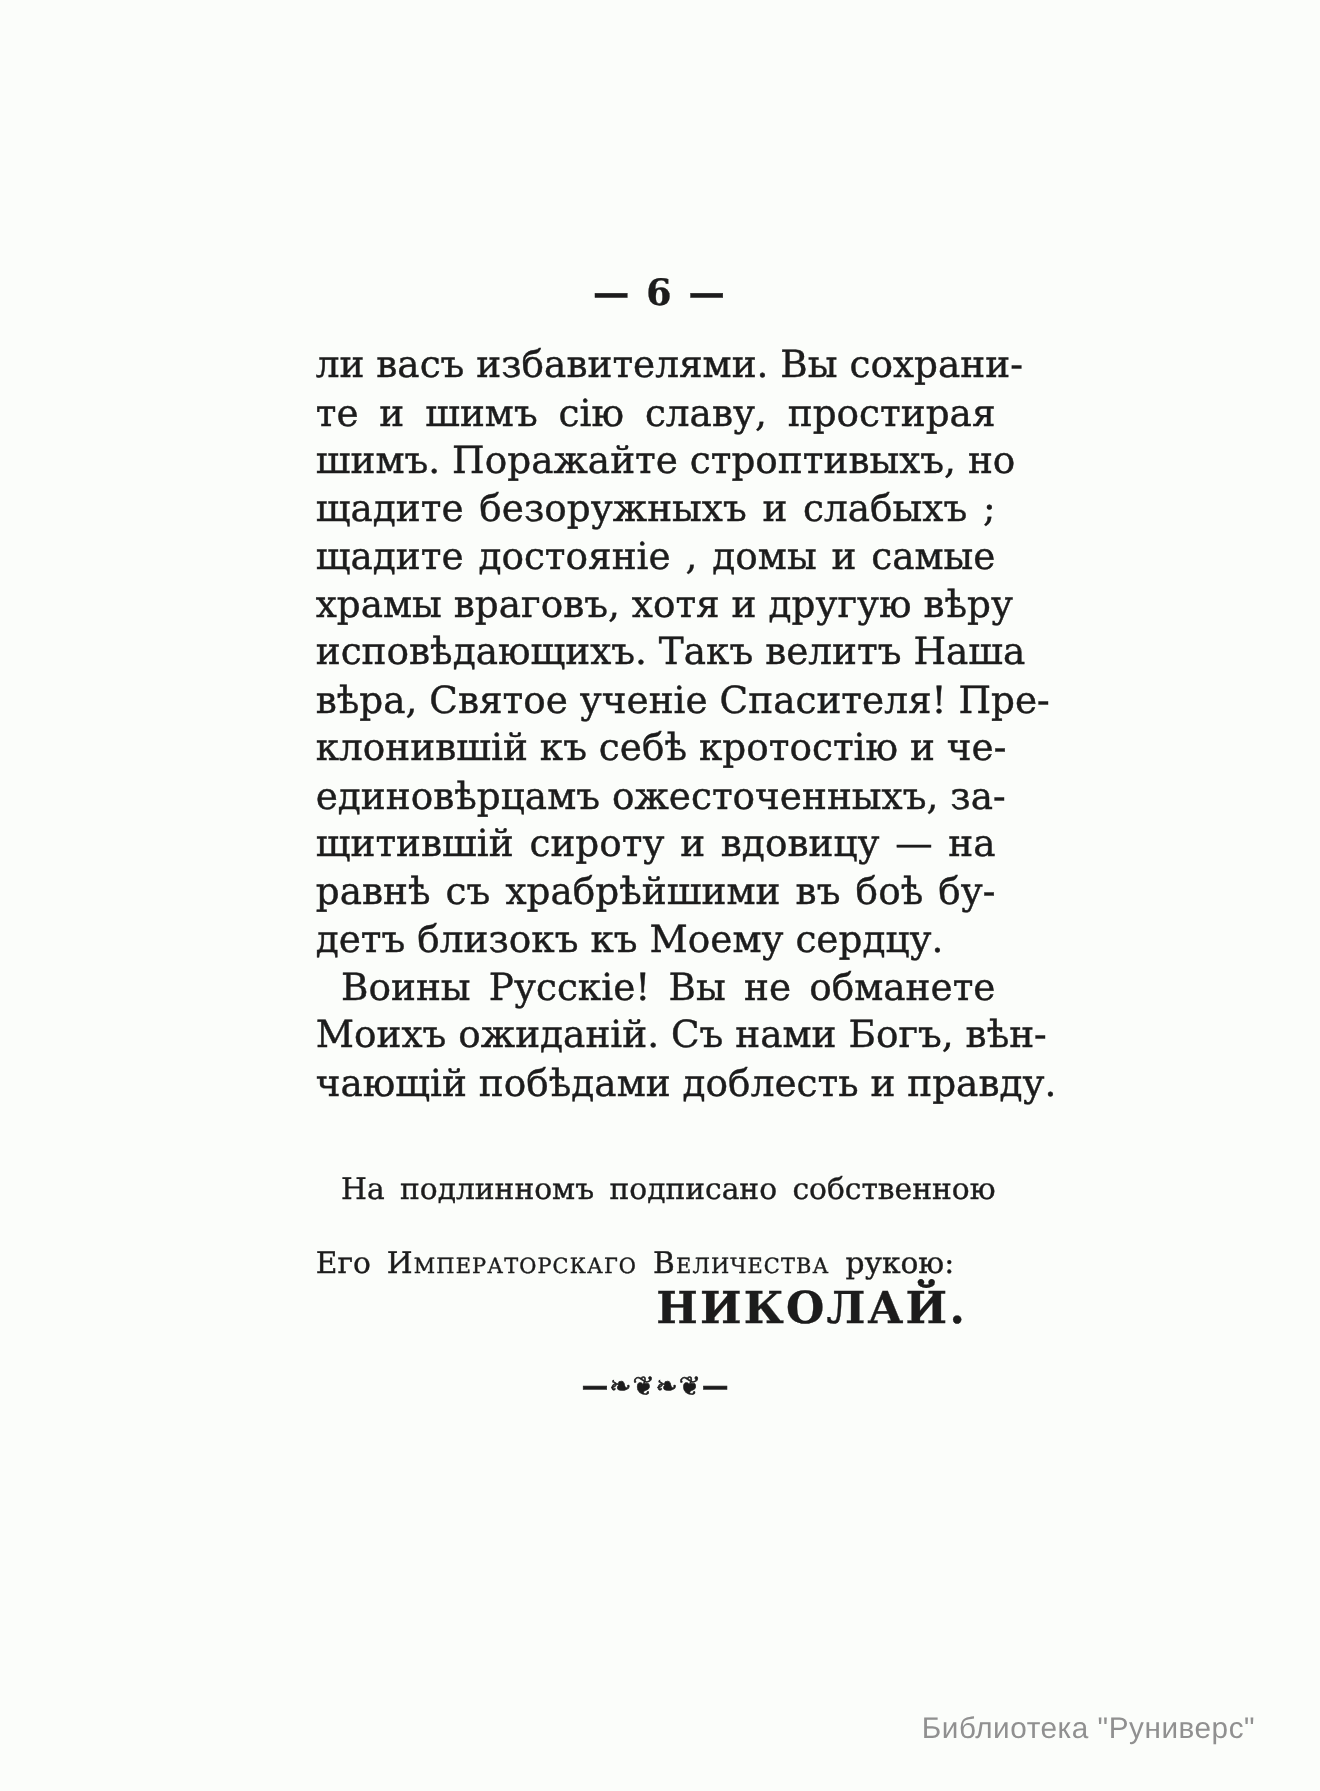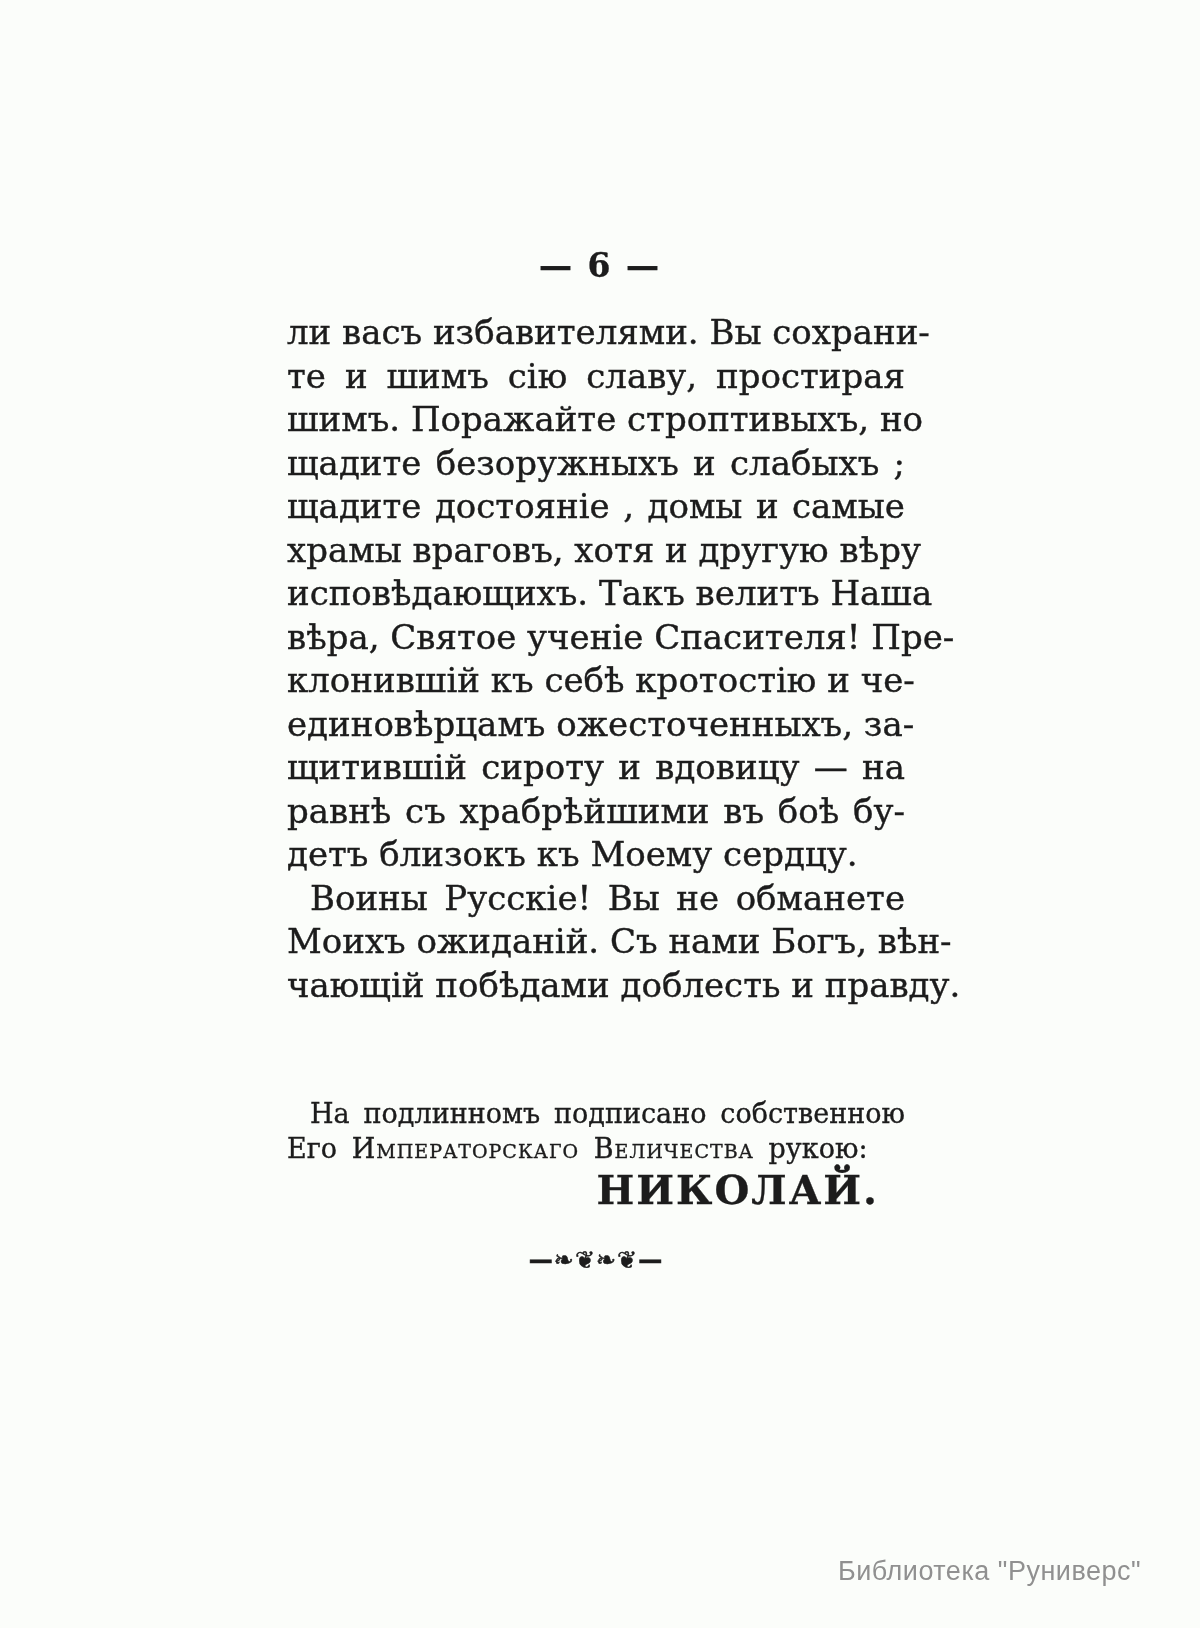--- a/index.html
+++ b/index.html
@@ -46,23 +46,22 @@
     position: absolute;
     left: 287px; top: 1064px; width: 618px;
     font-size: 27px;
     line-height: 35px;
     -webkit-text-stroke: 0.35px var(--ink);
   }
   .attr-line1 {
     padding-left: 23px;
     text-align: justify;
     text-align-last: justify;
-    margin-top: 32px;
   }
-  .attr-line2 { word-spacing: 6px; }
+  .attr-line2 { word-spacing: 6px; margin-top: 32px; }
   .sc { font-variant: small-caps; letter-spacing: 1px; }
   .signature {
     position: absolute;
     left: 287px; top: 1146px; width: 618px;
     text-align: right;
     padding-right: 26px;
     font-size: 40px;
     font-weight: bold;
     letter-spacing: 2px;
     margin-top: 20px;

